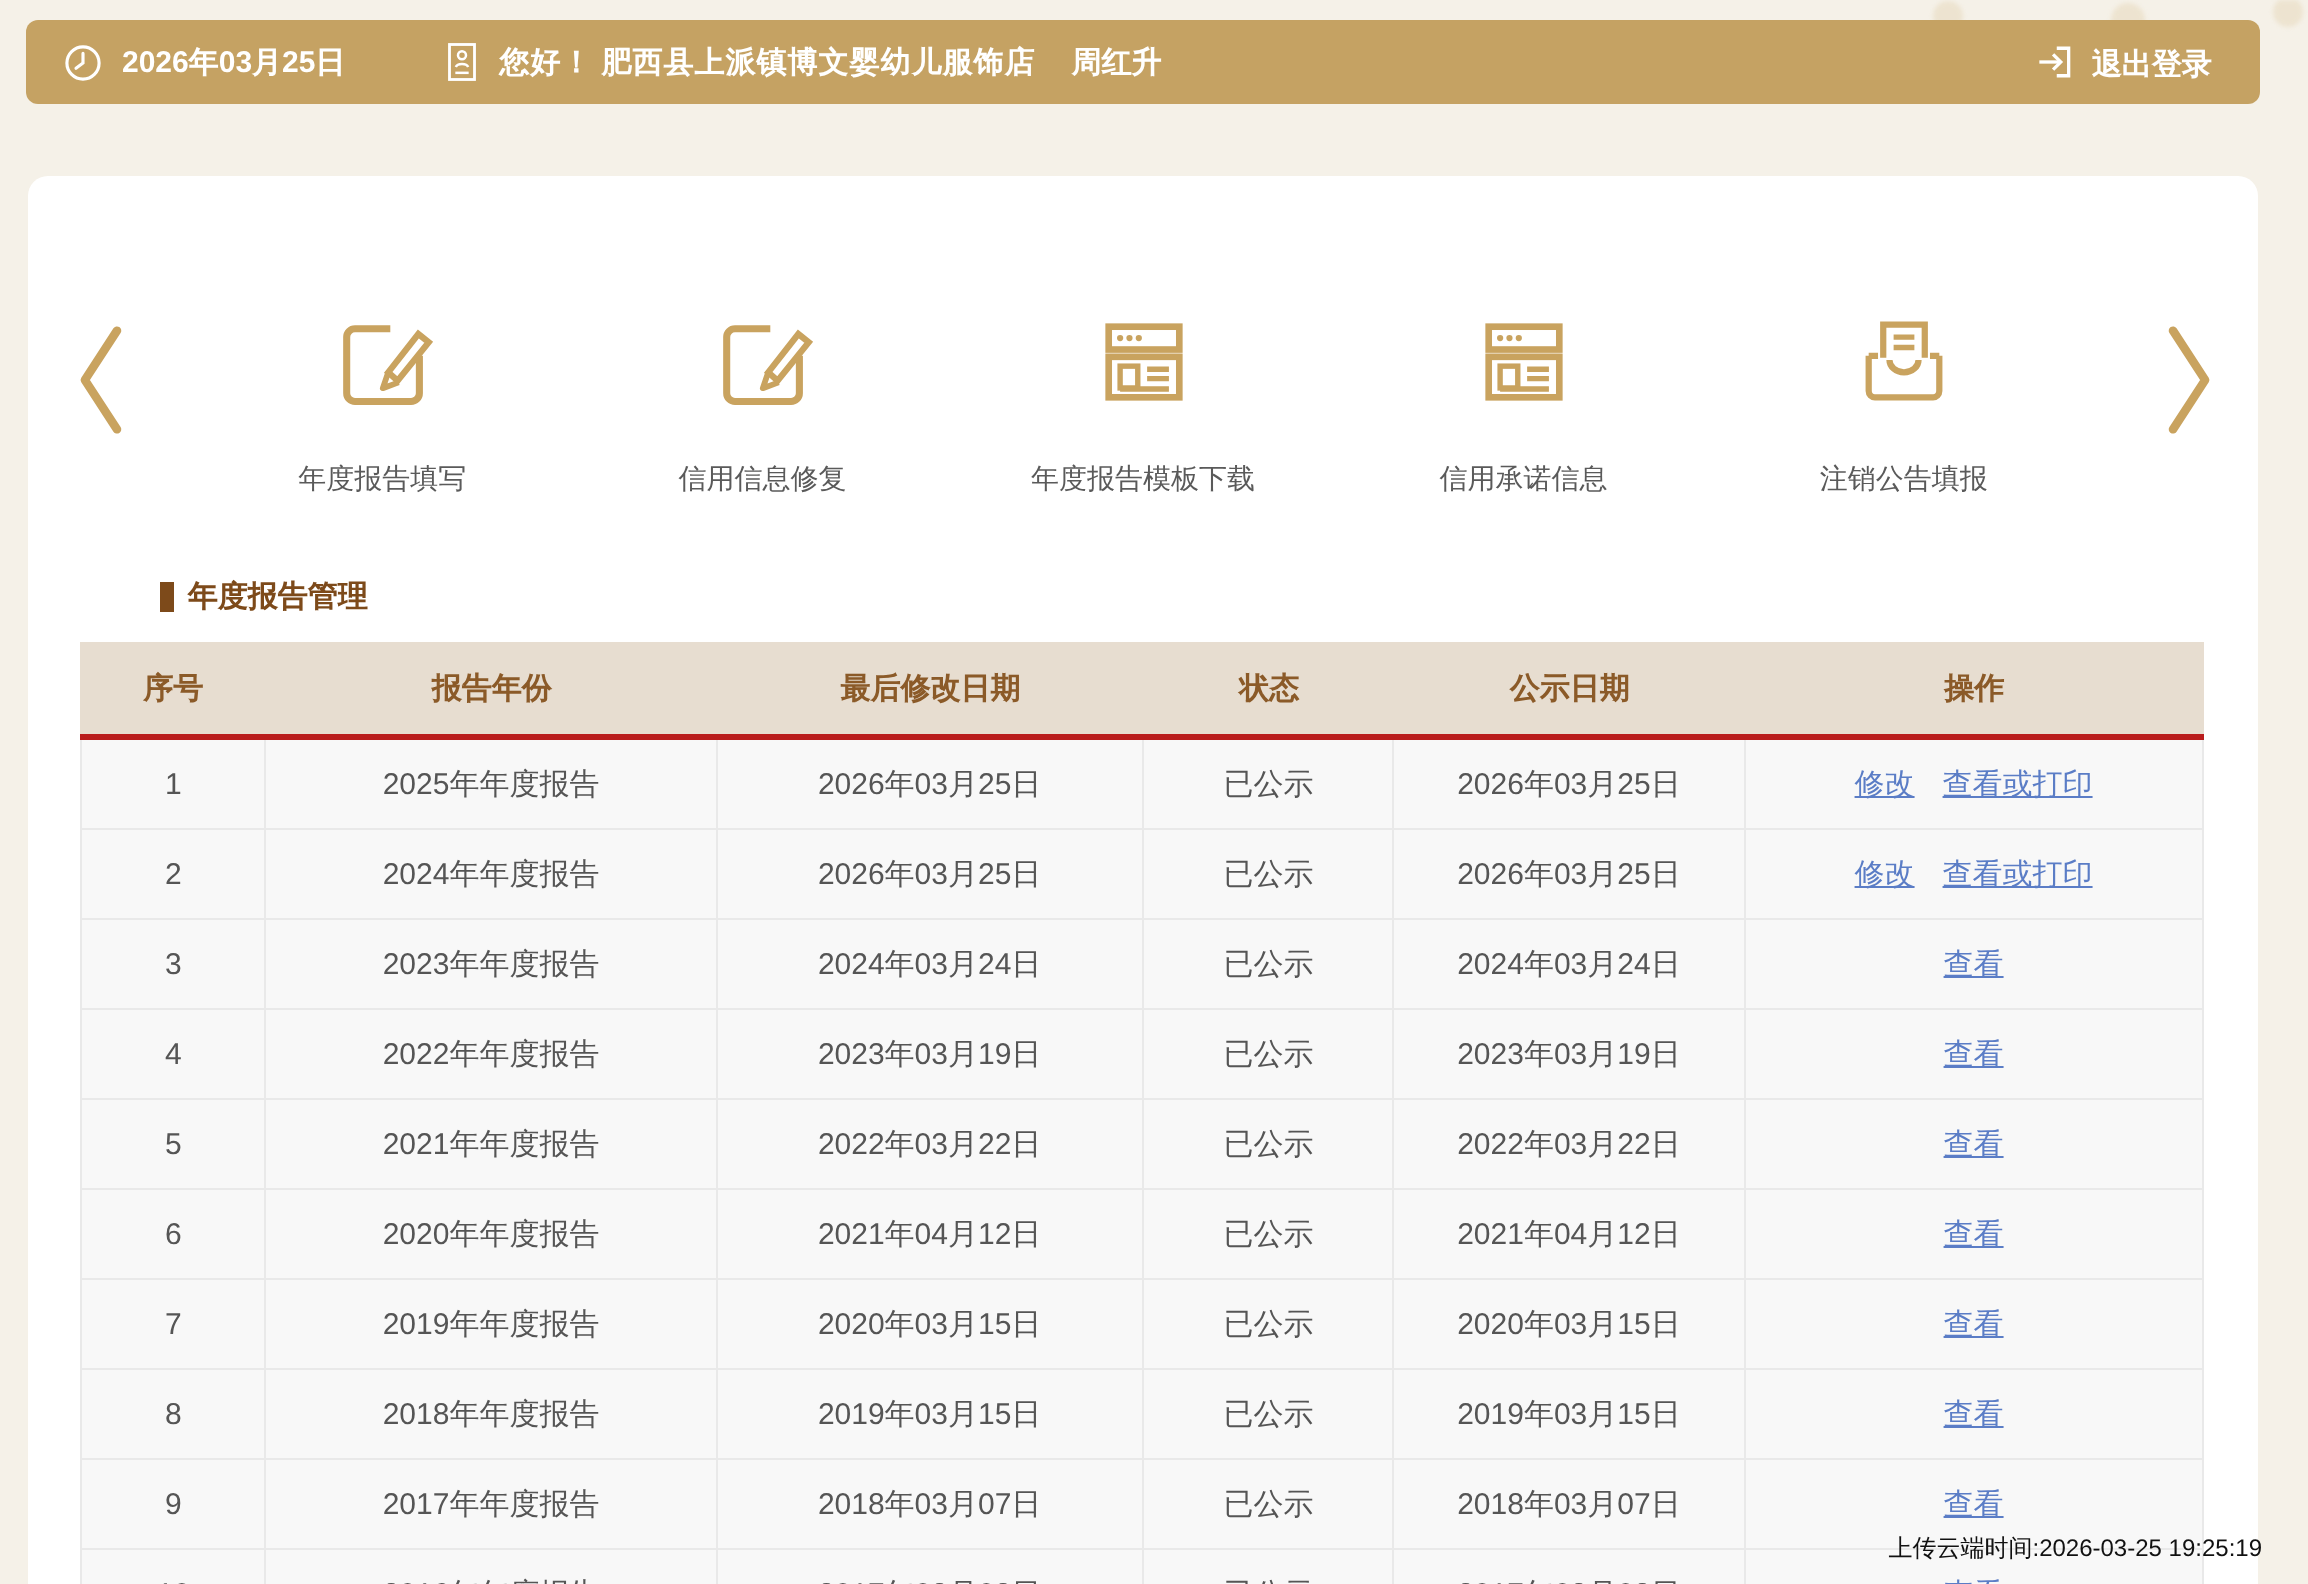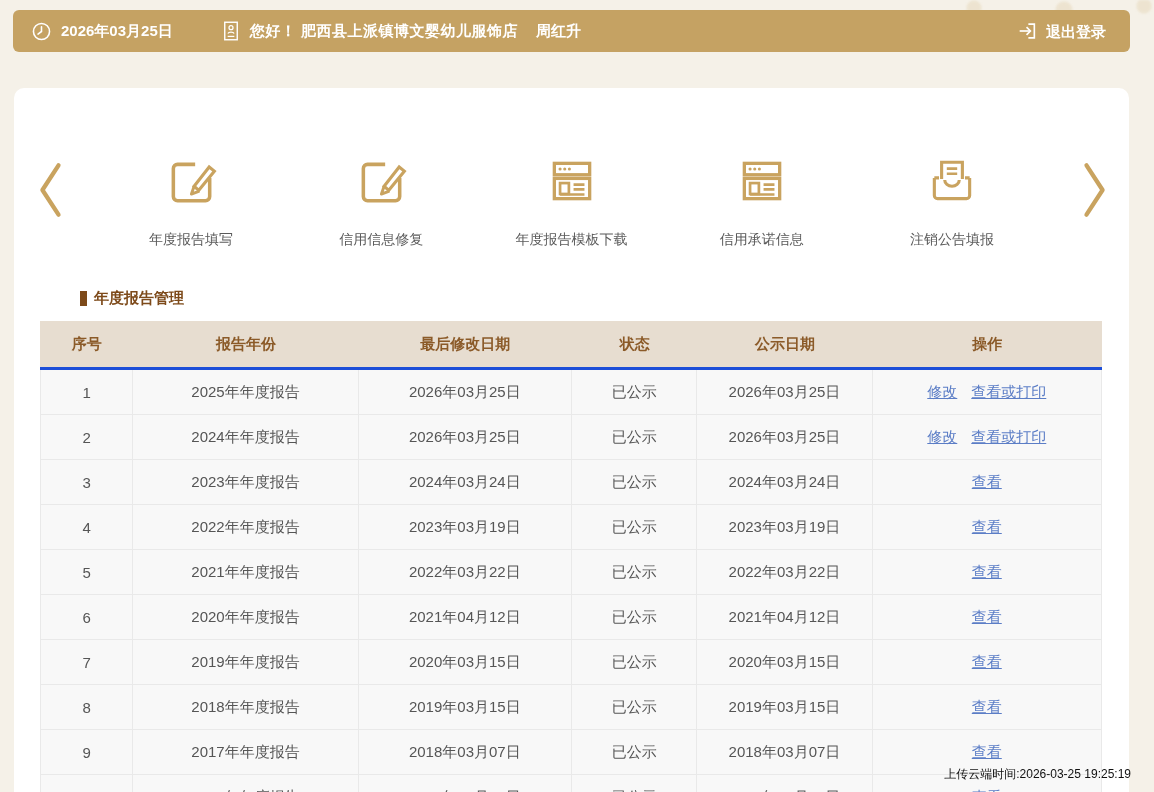--- a/index.html
+++ b/index.html
@@ -66,21 +66,21 @@
   }
   .bullet{width:7px;height:15px;background:#7d4a1a;display:inline-block;}
   
   .report-table{
     position:absolute;left:26px;top:233px;width:1062px;
     border-collapse:separate;border-spacing:0;table-layout:fixed;
     font-size:15px;color:#555;
   }
   .report-table th{
     background:#e7ddd0;color:#8b5a28;font-weight:700;
-    height:44px;text-align:center;border-bottom:3px solid #1d4ed8;
+    height:44px;text-align:center;border-bottom:3px solid #b91c1c;
   }
   .report-table td{
     background:#f8f8f8;height:42px;text-align:center;
     border-bottom:1px solid #e9e9e9;border-right:1px solid #e9e9e9;
   }
   .report-table td:first-child{border-left:1px solid #e9e9e9;}
   .action-link{
     color:#5b7dc6;text-decoration:underline;margin:0 7px;cursor:pointer;
     white-space:nowrap;
   }

